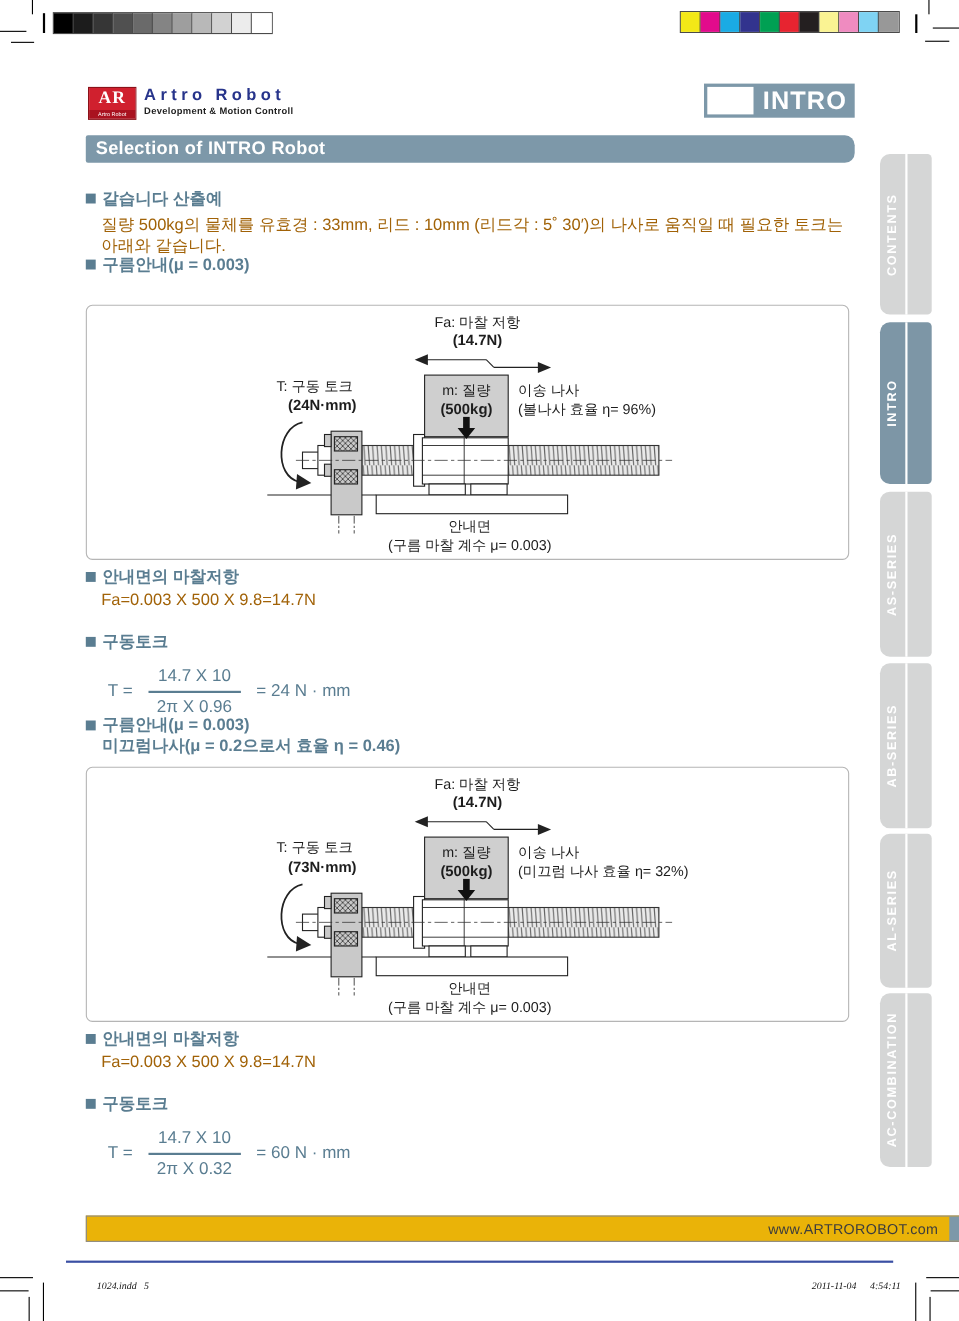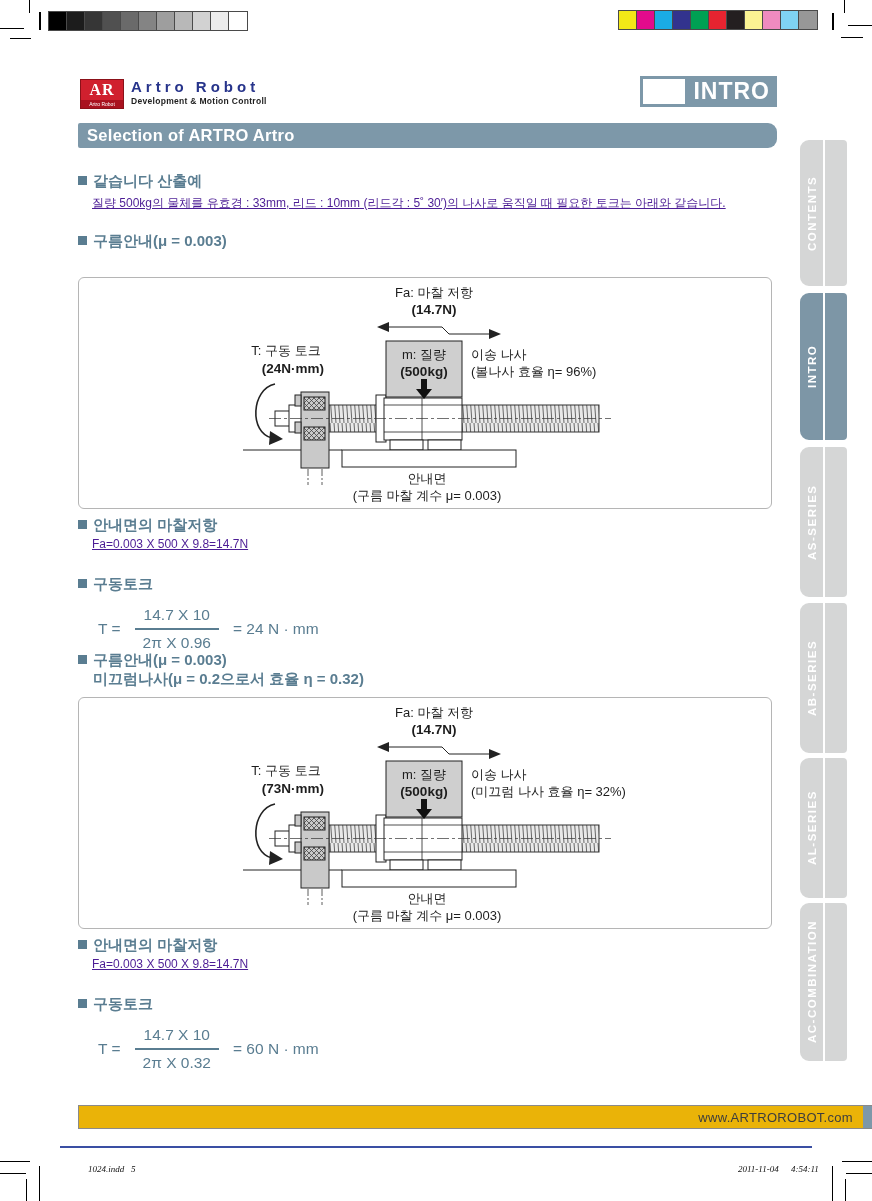--- a/index.html
+++ b/index.html
@@ -34,21 +34,21 @@
   .tab{position:absolute;left:800px;width:47px;background:#d5d6d6;border-radius:9px 4px 4px 9px;}
   .tab.active{background:#7d96a6;}
   .tab-label{position:absolute;left:0;top:0;width:23px;height:100%;display:flex;align-items:center;
              justify-content:center;writing-mode:vertical-rl;transform:rotate(180deg);
              color:#fff;font-size:11.5px;font-weight:bold;letter-spacing:1.5px;white-space:nowrap;}
   .tab-divider{position:absolute;left:23px;top:0;bottom:0;width:2px;background:#fff;}
   
   .sec-head{position:absolute;left:78px;display:flex;color:#5a7d91;font-weight:bold;font-size:15px;
             line-height:19px;}
   .bullet{width:9px;height:9px;background:#5a7d91;margin:5px 6px 0 0;flex:none;}
-  .body-text{position:absolute;left:92px;font-size:12px;color:#4c1d95;text-decoration:underline;}
+  .body-text{position:absolute;left:92px;font-size:15px;color:#a16207;}
   .diagram-box{position:absolute;left:78px;width:694px;height:232px;border:1px solid #b5b5b5;
                border-radius:6px;background:#fff;box-sizing:border-box;}
   .mech{margin:5px 0 0 150px;}
   .mech text{font-family:"Liberation Sans",sans-serif;font-size:13px;fill:#1d1d1d;}
   .mech .b{font-weight:bold;font-size:13.5px;}
   
   .formula{position:absolute;left:98px;display:flex;align-items:center;color:#5a7d91;font-size:15.5px;}
   .frac{display:flex;flex-direction:column;align-items:center;margin:4px 14px;}
   .frac .num{padding:0 8px 4px;}
   .frac .den{border-top:2px solid #5a7d91;padding:4px 8px 0;}
@@ -119,21 +119,21 @@
       <div class="brand">Artro Robot</div>
       <div class="tagline">Development &amp; Motion Controll</div>
     </div>
   </div>
 
   <div class="intro-badge">
     <div class="white-box"></div>
     <div class="txt">INTRO</div>
   </div>
 
-  <div class="title-bar">Selection of ARTRO Artro</div>
+  <div class="title-bar">Selection of INTRO Robot</div>
 
   <div class="tab" style="top:140px;height:146px;">
     <span class="tab-label">CONTENTS</span>
     <span class="tab-divider"></span>
   </div>
   <div class="tab active" style="top:293px;height:147px;">
     <span class="tab-label">INTRO</span>
     <span class="tab-divider"></span>
   </div>
   <div class="tab" style="top:447px;height:150px;">
@@ -256,21 +256,21 @@
       <span class="num">14.7 X 10</span>
       <span class="den">2π X 0.96</span>
     </span>
     <span>= 24 N · mm</span>
   </div>
 
   <div class="sec-head" style="top:650px;">
     <span class="bullet"></span>
     <span>
       <span style="display:block;">구름안내(μ = 0.003)</span>
-      <span style="display:block;">미끄럼나사(μ = 0.2으로서 효율 η = 0.32)</span>
+      <span style="display:block;">미끄럼나사(μ = 0.2으로서 효율 η = 0.46)</span>
     </span>
   </div>
 
   <div class="diagram-box" style="top:697px;">
     <svg class="mech" viewBox="0 0 470 222" width="470" height="222">
       <defs>
         <pattern id="hatch2" width="4" height="28" patternUnits="userSpaceOnUse">
           <rect width="4" height="28" fill="#e9e9e9"></rect>
           <line x1="1" y1="0" x2="3" y2="28" stroke="#666" stroke-width="1"></line>
         </pattern>

